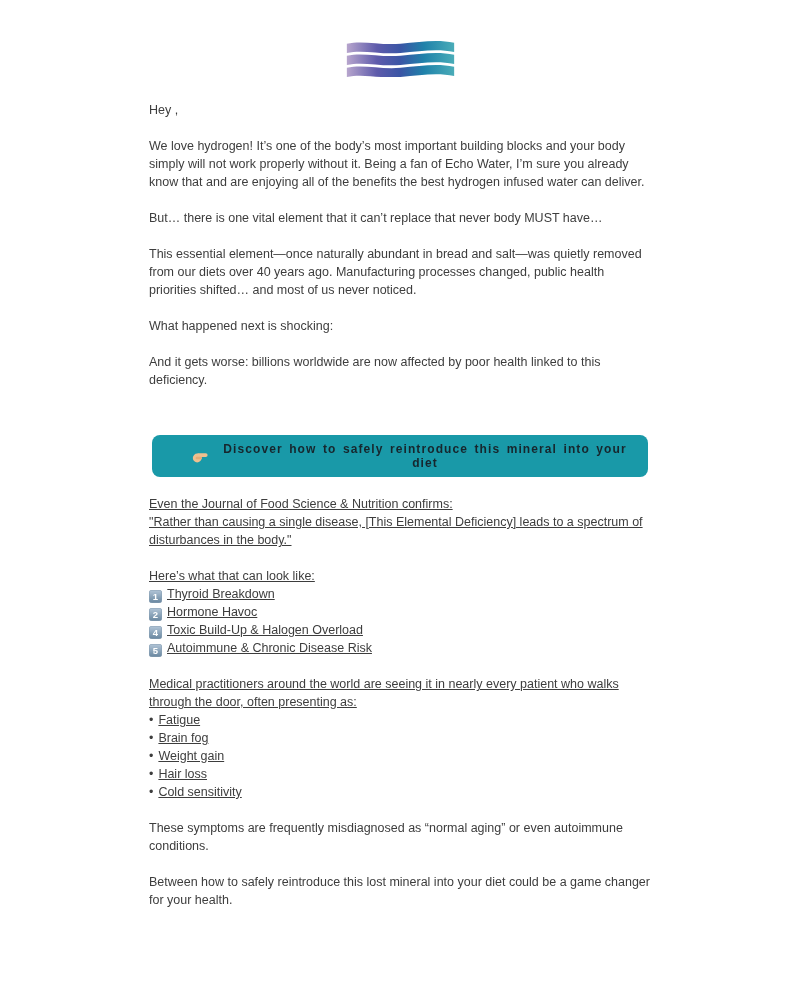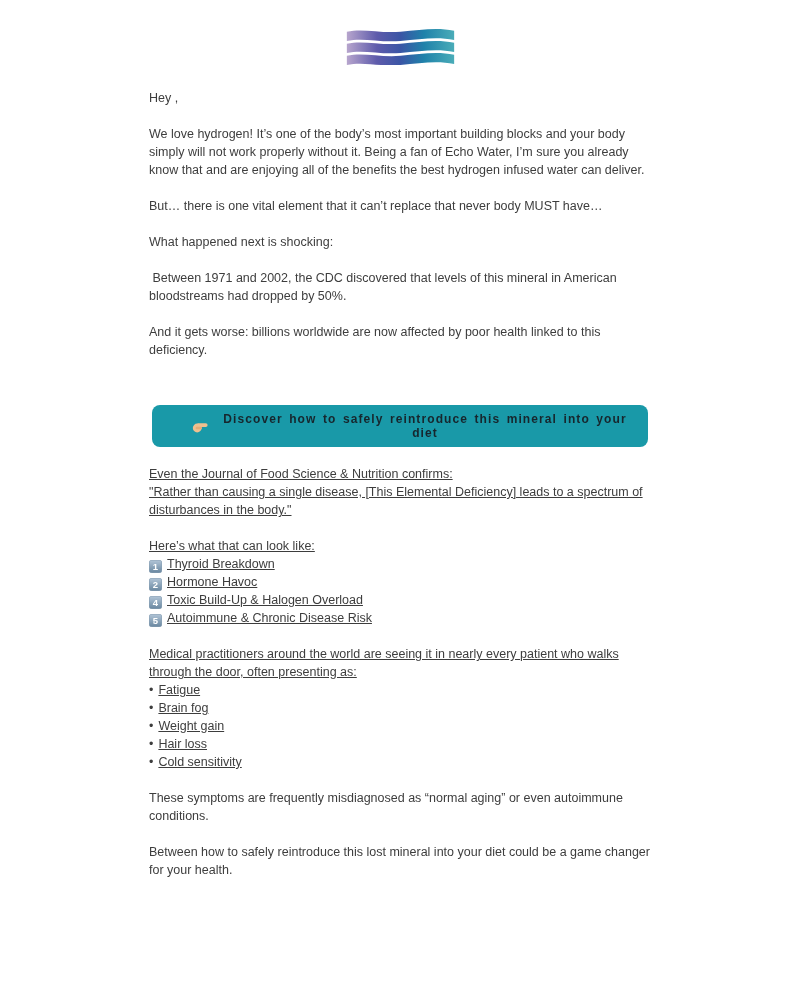--- a/index.html
+++ b/index.html
@@ -6,21 +6,21 @@
     margin: 0;
     padding: 0;
     background: #ffffff;
     width: 800px;
     height: 1000px;
     overflow: hidden;
     font-family: "Liberation Sans", "DejaVu Sans", sans-serif;
   }
   .email-wrap {
     width: 502px;
-    margin: 0 auto;
+    margin: 12px auto;
     color: #3d3d3d;
     font-size: 12.5px;
     line-height: 18px;
   }
   .logo-row {
     text-align: center;
     padding-top: 28px;
   }
   .logo-row svg { display: inline-block; }
   p, .block {
@@ -93,24 +93,24 @@
       <path fill="url(#lg)" d="M0,30 C18,26 36,32 58,30 C80,28 98,25 116,29 L116,39 C98,35 80,38 58,40 C36,42 18,36 0,40 Z"></path>
     </svg>
   </div>
 
   <p class="greeting">Hey ,</p>
 
   <p>We love hydrogen! It’s one of the body’s most important building blocks and your body simply will not work properly without it. Being a fan of Echo Water, I’m sure you already know that and are enjoying all of the benefits the best hydrogen infused water can deliver.</p>
 
   <p>But… there is one vital element that it can’t replace that never body MUST have…</p>
 
+  <p>This essential element—once naturally abundant in bread and salt—was quietly removed from our diets over 40 years ago. Manufacturing processes changed, public health priorities shifted… and most of us never noticed.</p>
 
   <p>What happened next is shocking:</p>
 
-  <p class="prewrap"> Between 1971 and 2002, the CDC discovered that levels of this mineral in American bloodstreams had dropped by 50%.</p>
 
   <p>And it gets worse: billions worldwide are now affected by poor health linked to this deficiency.</p>
 
   <div class="cta-wrap">
     <button class="cta-button">
       <svg width="16" height="16" viewBox="0 0 20 20" aria-hidden="true">
         <circle cx="6.5" cy="12.5" r="5.5" fill="#eec08f"></circle>
         <rect x="6" y="6.6" width="13.5" height="4.6" rx="2.3" fill="#eec08f"></rect>
         <rect x="4.5" y="11" width="8" height="3" rx="1.5" fill="#e4ad76"></rect>
       </svg>

